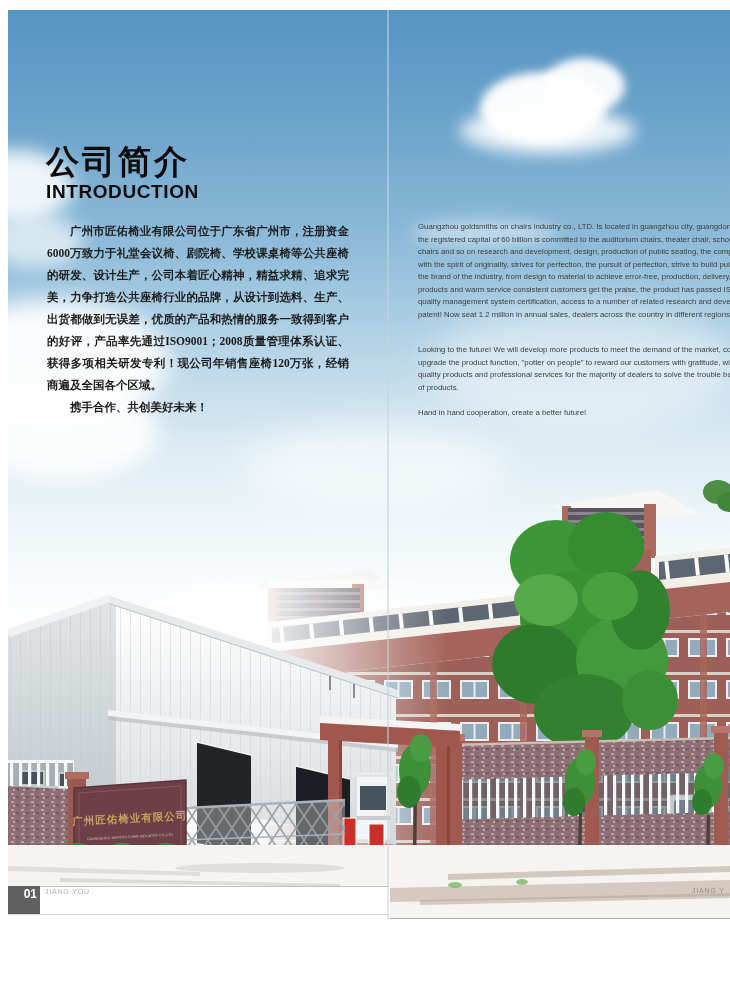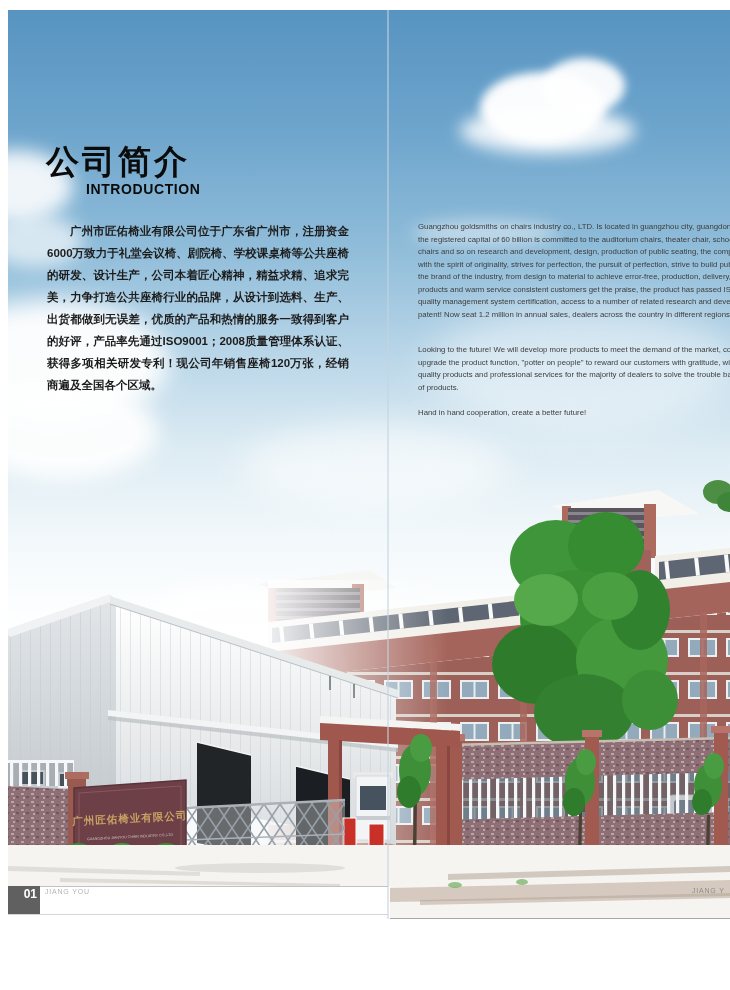--- a/index.html
+++ b/index.html
@@ -21,25 +21,25 @@
   .c5 {left:405px;top:210px;width:145px;height:26px;filter:blur(8px);opacity:.45;}
   .c6 {left:235px;top:415px;width:265px;height:85px;filter:blur(16px);opacity:.55;}
   .c7 {left:420px;top:295px;width:310px;height:125px;filter:blur(18px);opacity:.45;}
   .scene{position:absolute;left:0;top:0;}
   
   .divider{position:absolute;left:387px;top:10px;width:2px;height:909px;
            background:rgba(196,212,222,.55);z-index:4;}
   
   .title-block{position:absolute;left:46px;top:146px;z-index:5;color:#0b0b0b;}
   .title-cn{font-size:33px;font-weight:800;letter-spacing:3px;line-height:32px;}
-  .title-en{font-size:14px;font-weight:700;letter-spacing:.6px;margin-top:3px;margin-left:40px;}
+  .title-en{font-size:19px;font-weight:700;letter-spacing:.6px;margin-top:3px;}
   .left-text{position:absolute;left:47px;top:220px;width:302px;z-index:5;
              font-size:11.5px;font-weight:700;color:#1c1c1c;line-height:22px;
              text-align:justify;}
-  .left-text p{margin:0;text-indent:2em;}
+  .left-text p{margin:0;text-indent:2em;font-family:Liberation Serif, serif;}
   
   .right-text{position:absolute;left:418px;top:221px;z-index:5;color:#3d3d3d;
               font-size:7.8px;line-height:12.5px;}
   .right-text .ln{white-space:nowrap;}
   .gap-lg{margin-top:23px;}
   .gap-md{margin-top:13px;}
   
   .footer-line-left{position:absolute;left:8px;top:886px;width:380px;height:1px;background:#c2c2c2;z-index:6;}
   .footer-line-left2{position:absolute;left:8px;top:914px;width:380px;height:1px;background:#d6d6d6;z-index:6;}
   .footer-line-right{position:absolute;left:390px;top:918px;width:340px;height:1px;background:#a8a8a8;z-index:6;}
@@ -308,20 +308,21 @@
 
   <div class="divider"></div>
 
   <div class="title-block">
     <div class="title-cn">公司简介</div>
     <div class="title-en">INTRODUCTION</div>
   </div>
 
   <div class="left-text">
     <p>广州市匠佑椅业有限公司位于广东省广州市，注册资金6000万致力于礼堂会议椅、剧院椅、学校课桌椅等公共座椅的研发、设计生产，公司本着匠心精神，精益求精、追求完美，力争打造公共座椅行业的品牌，从设计到选料、生产、出货都做到无误差，优质的产品和热情的服务一致得到客户的好评，产品率先通过ISO9001；2008质量管理体系认证、获得多项相关研发专利！现公司年销售座椅120万张，经销商遍及全国各个区域。</p>
+    <p>携手合作、共创美好未来！</p>
   </div>
 
   <div class="right-text">
     <div class="ln">Guangzhou goldsmiths on chairs industry co., LTD. Is located in guangzhou city, guangdong province,</div>
     <div class="ln">the registered capital of 60 billion is committed to the auditorium chairs, theater chair, school desks and</div>
     <div class="ln">chairs and so on research and development, design, production of public seating, the company in line</div>
     <div class="ln">with the spirit of originality, strives for perfection, the pursuit of perfection, strive to build public seating</div>
     <div class="ln">the brand of the industry, from design to material to achieve error-free, production, delivery, quality</div>
     <div class="ln">products and warm service consistent customers get the praise, the product has passed ISO9001; 2008</div>
     <div class="ln">quality management system certification, access to a number of related research and development of</div>

